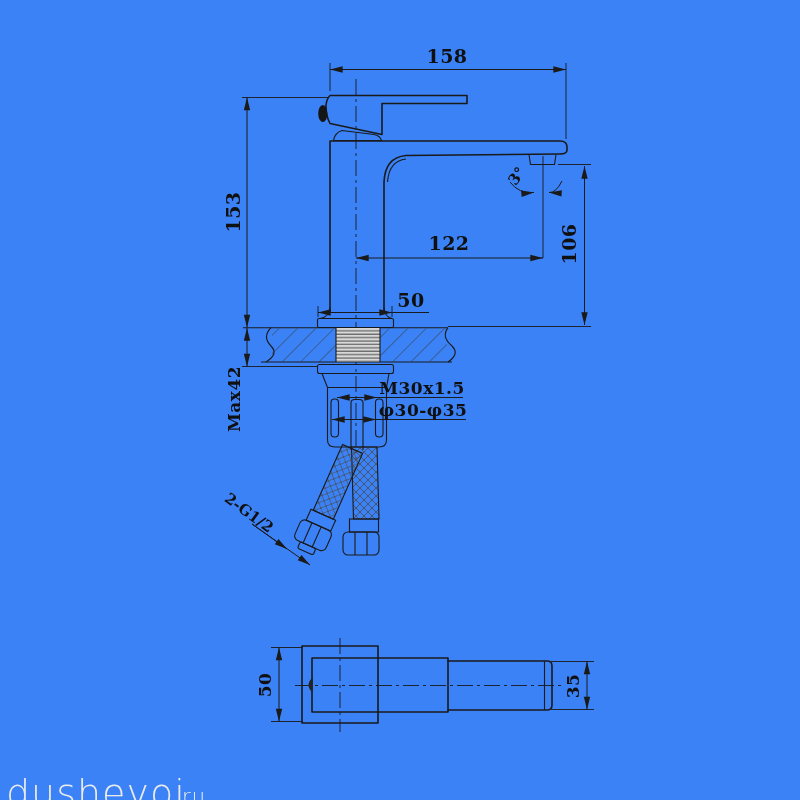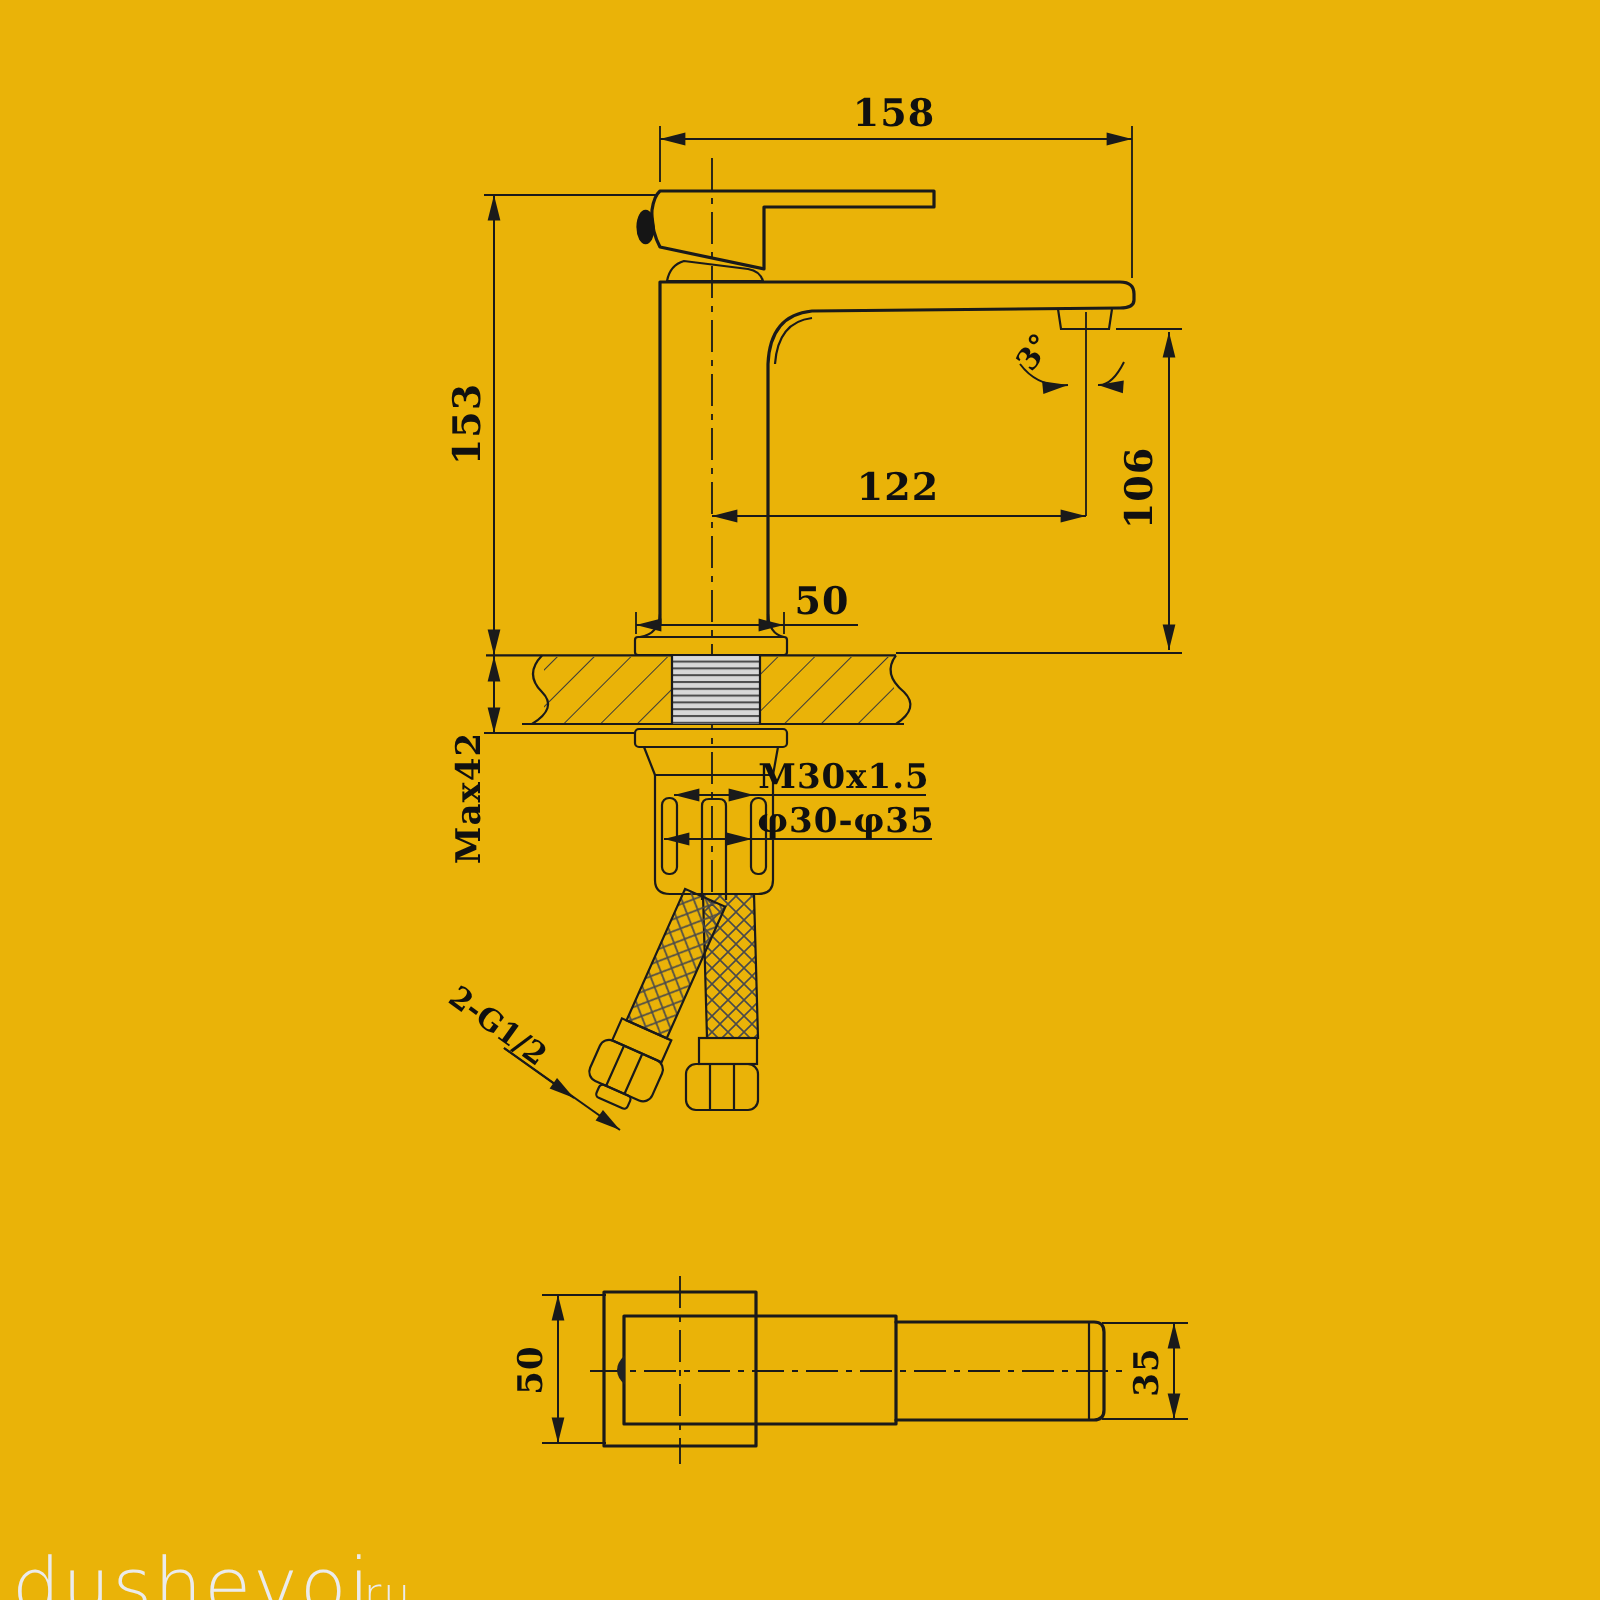--- a/index.html
+++ b/index.html
@@ -1,16 +1,16 @@
 <!DOCTYPE html>
 <html><head>
 <meta charset="utf-8">
 <style>
   html,body{margin:0;padding:0;background:#fff;}
-  #canvas{position:relative;width:800px;height:800px;background:#eab308;overflow:hidden;
+  #canvas{position:relative;width:800px;height:800px;background:#3b82f6;overflow:hidden;
           font-family:"DejaVu Serif", serif;}
   svg{display:block;}
   .outline{fill:none;stroke:#1a1a1a;stroke-width:1.6;stroke-linejoin:round;stroke-linecap:round;}
   .thin{fill:none;stroke:#1a1a1a;stroke-width:1.1;}
   .dimline{fill:none;stroke:#1a1a1a;stroke-width:1;}
   .extline{fill:none;stroke:#1a1a1a;stroke-width:0.9;}
   .cline{fill:none;stroke:#1a1a1a;stroke-width:0.9;stroke-dasharray:16 4 3 4;}
   .dimtxt{font:700 19px "DejaVu Serif", serif;fill:#101010;letter-spacing:0.5px;}
   .dimtxt-mid{font:700 17px "DejaVu Serif", serif;fill:#101010;letter-spacing:0.5px;}
   .dimtxt-sm{font:700 15px "DejaVu Serif", serif;fill:#101010;}

